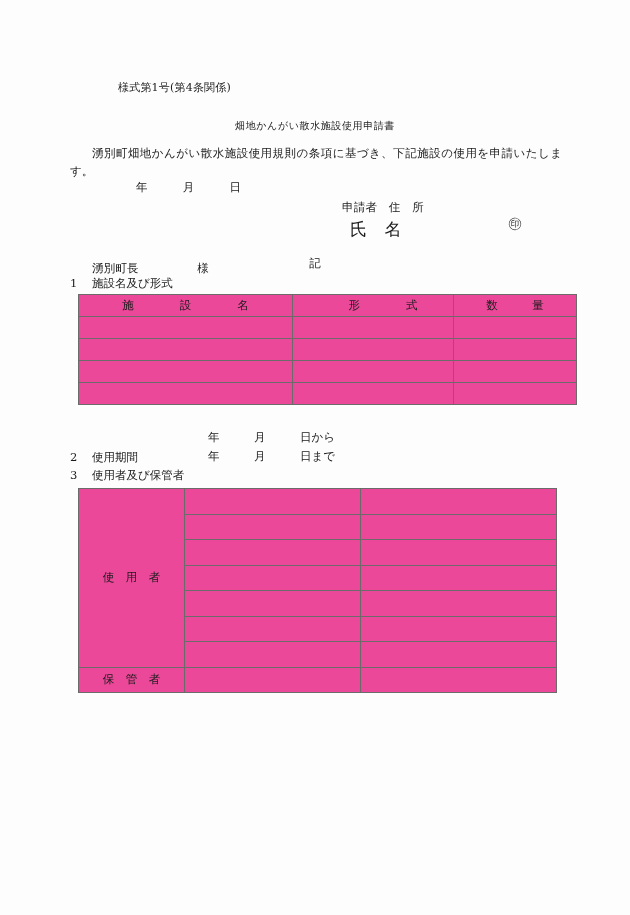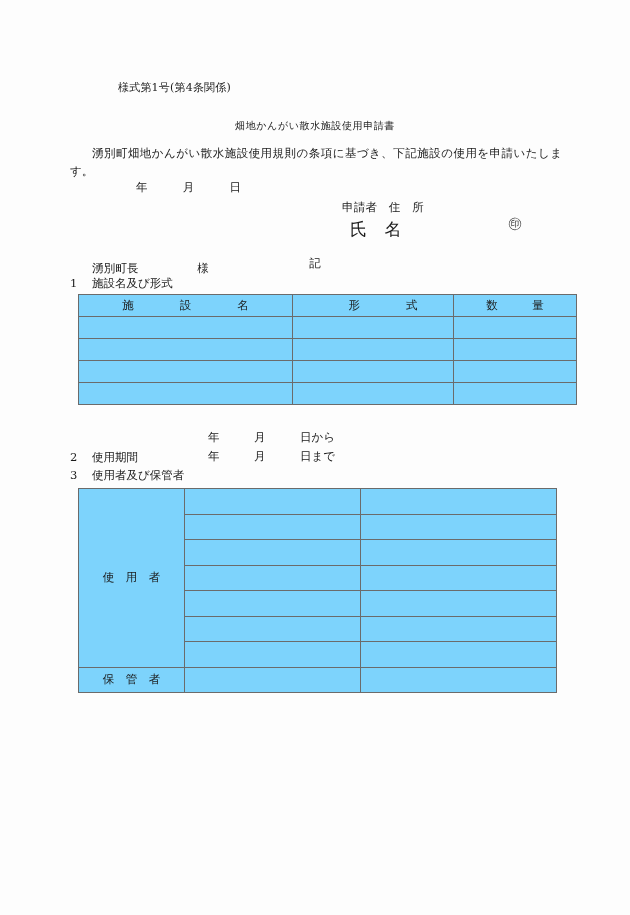--- a/index.html
+++ b/index.html
@@ -108,21 +108,21 @@
     font-size: 11.5px;
   }
   #period-from { left: 208px; top: 430px; }
   #period-to   { left: 208px; top: 449px; }
 
   
   table.grid {
     position: absolute;
     border-collapse: collapse;
     table-layout: fixed;
-    background: #7dd3fc;
+    background: #ec4899;
   }
   table.grid td {
     border: 1px solid #6b6b6b;
     font-size: 11.5px;
     text-align: center;
     vertical-align: middle;
     padding: 0;
     color: #1a1a1a;
   }
 

